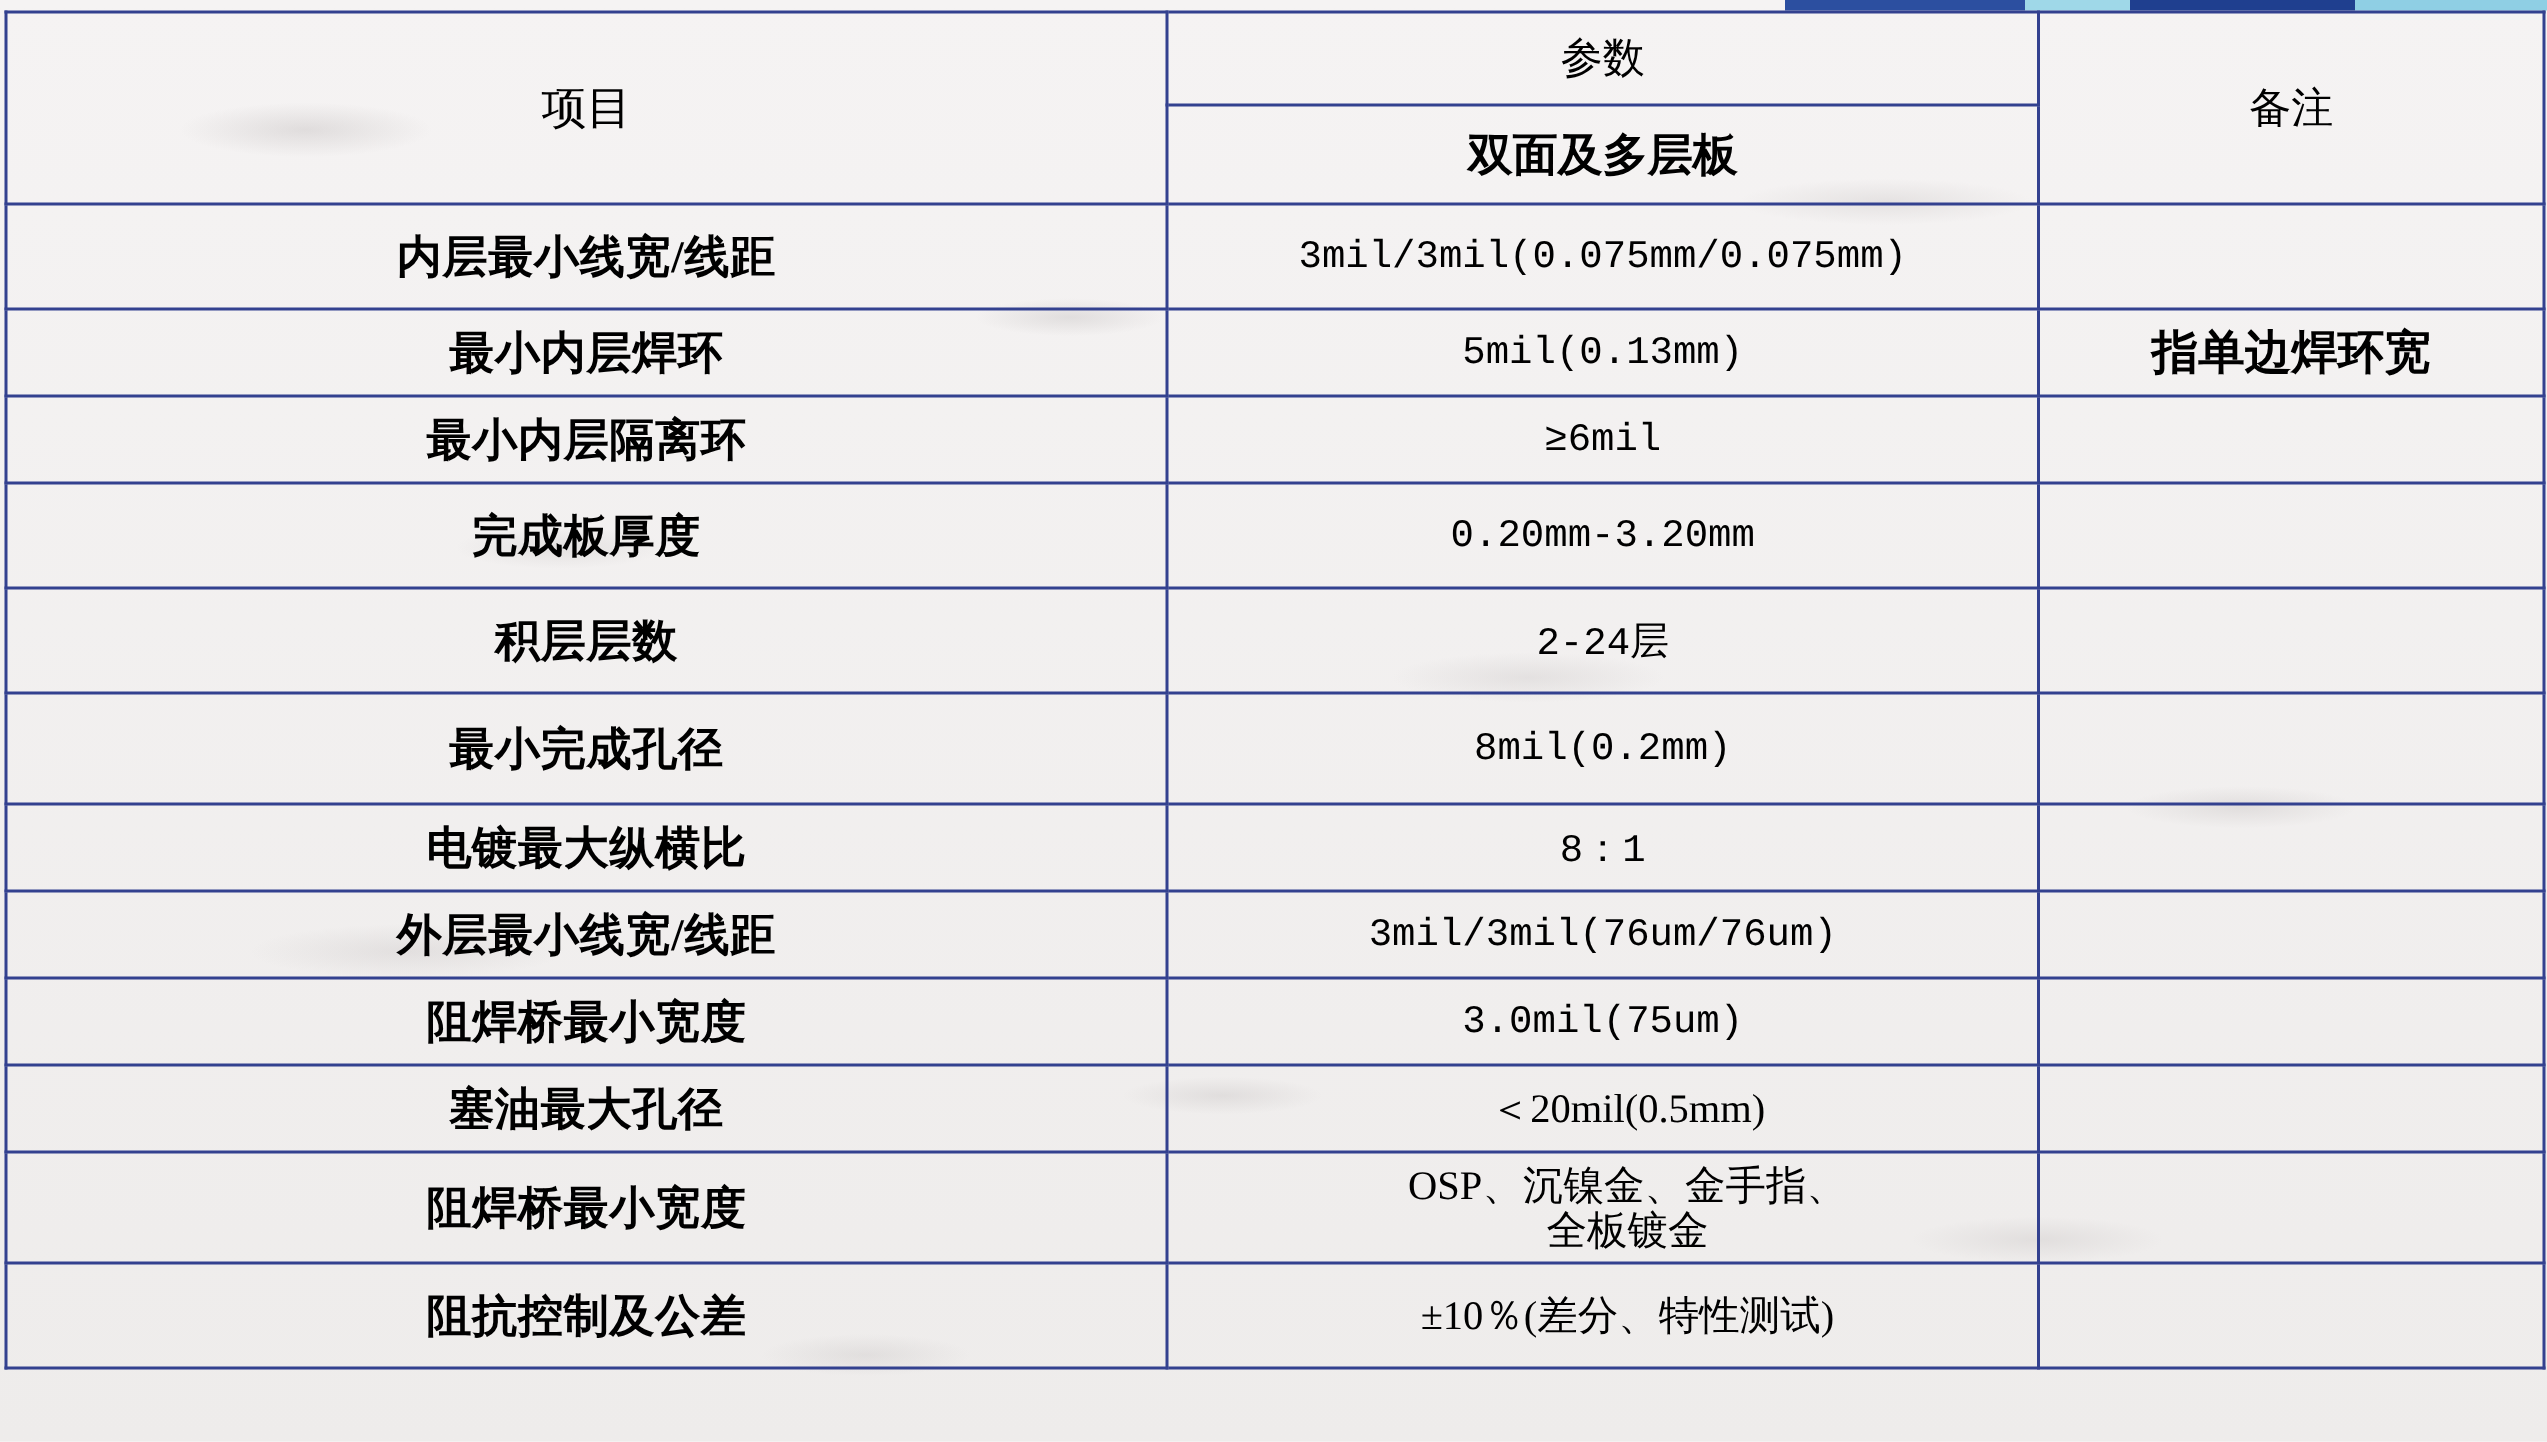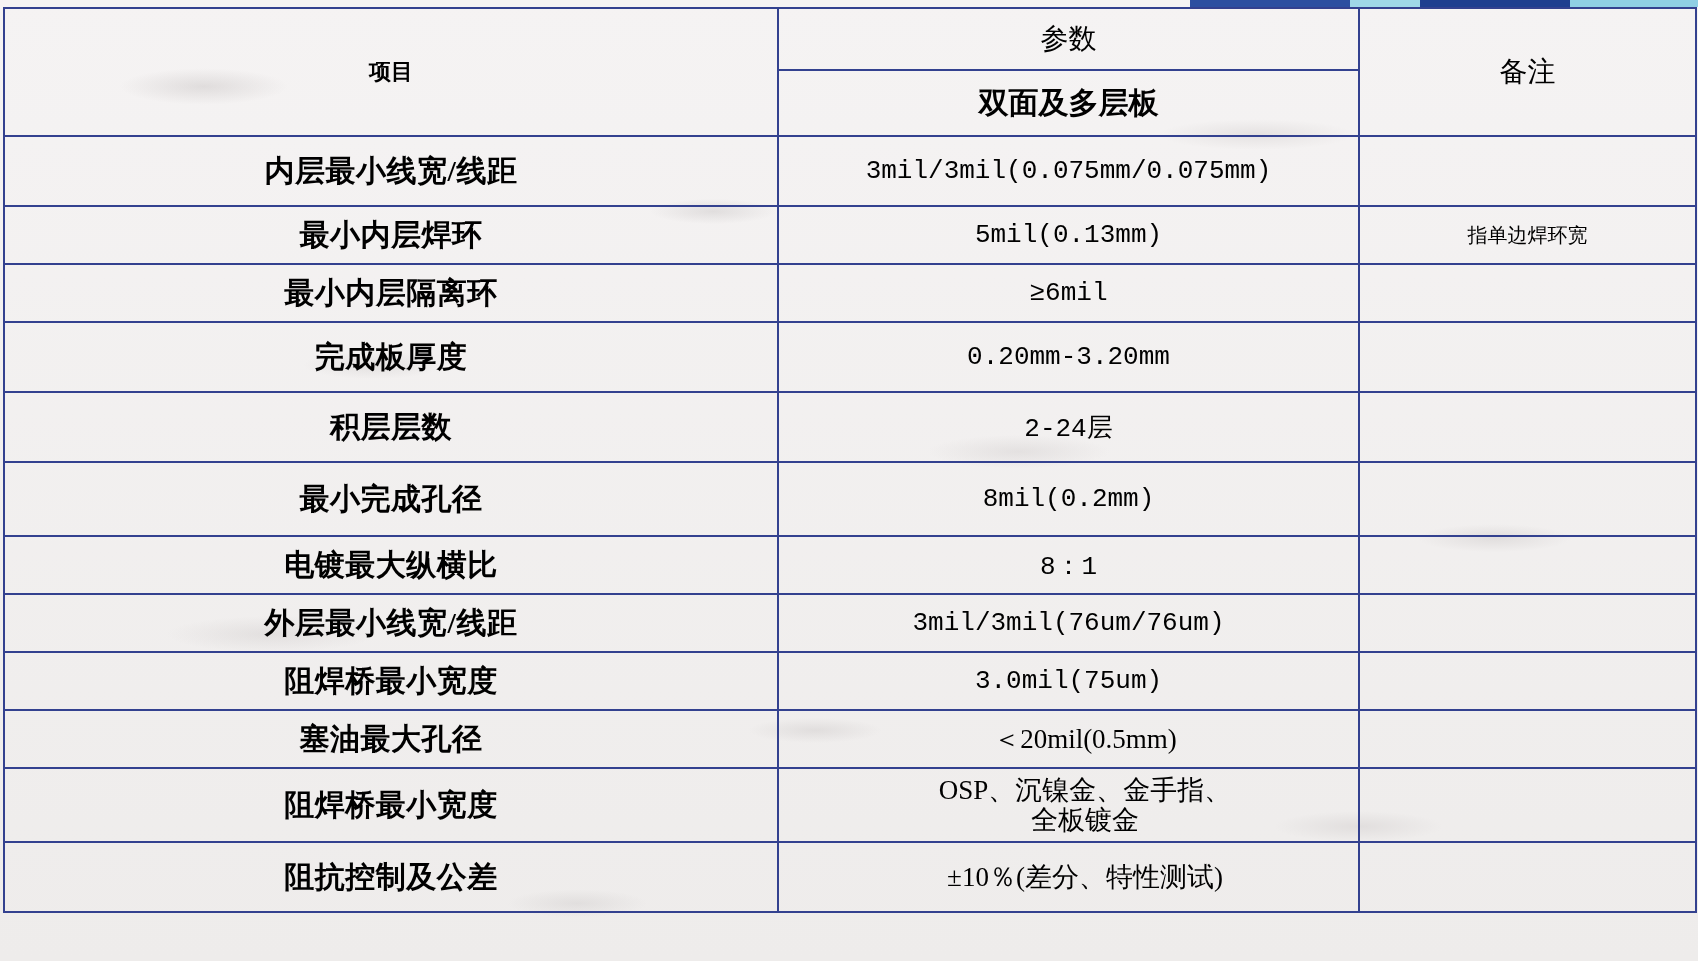--- a/index.html
+++ b/index.html
@@ -70,22 +70,22 @@
   table.spec td {
     border: 2px solid #33418f;
     text-align: center;
     vertical-align: middle;
     color: #000000;
     background: transparent;
   }
 
   
   .hdr-item {
-    font-size: 22px;
-    font-weight: 700;
+    font-size: 30px;
+    font-weight: 400;
     height: 122px;
   }
   .hdr-param {
     font-size: 28px;
     font-weight: 400;
     height: 58px;
     border-radius: 13px;
   }
   .hdr-sub {
     font-size: 30px;
@@ -110,22 +110,22 @@
     font-weight: 400;
     font-family: "Liberation Mono", monospace;
     height: 54px;
   }
   .value-cell.cjk {
     font-family: "Liberation Serif", serif;
     font-size: 27px;
     padding-left: 34px;
   }
   .remark-cell {
-    font-size: 20px;
-    font-weight: 400;
+    font-size: 31px;
+    font-weight: 700;
     height: 54px;
   }
   .tall { height: 66px; }
   .tall2 { height: 70px; margin-top: 38px; }
   .value-cell .l2 { line-height: 1.12; }
 </style>
 </head>
 <body>
 
 <div class="page">

